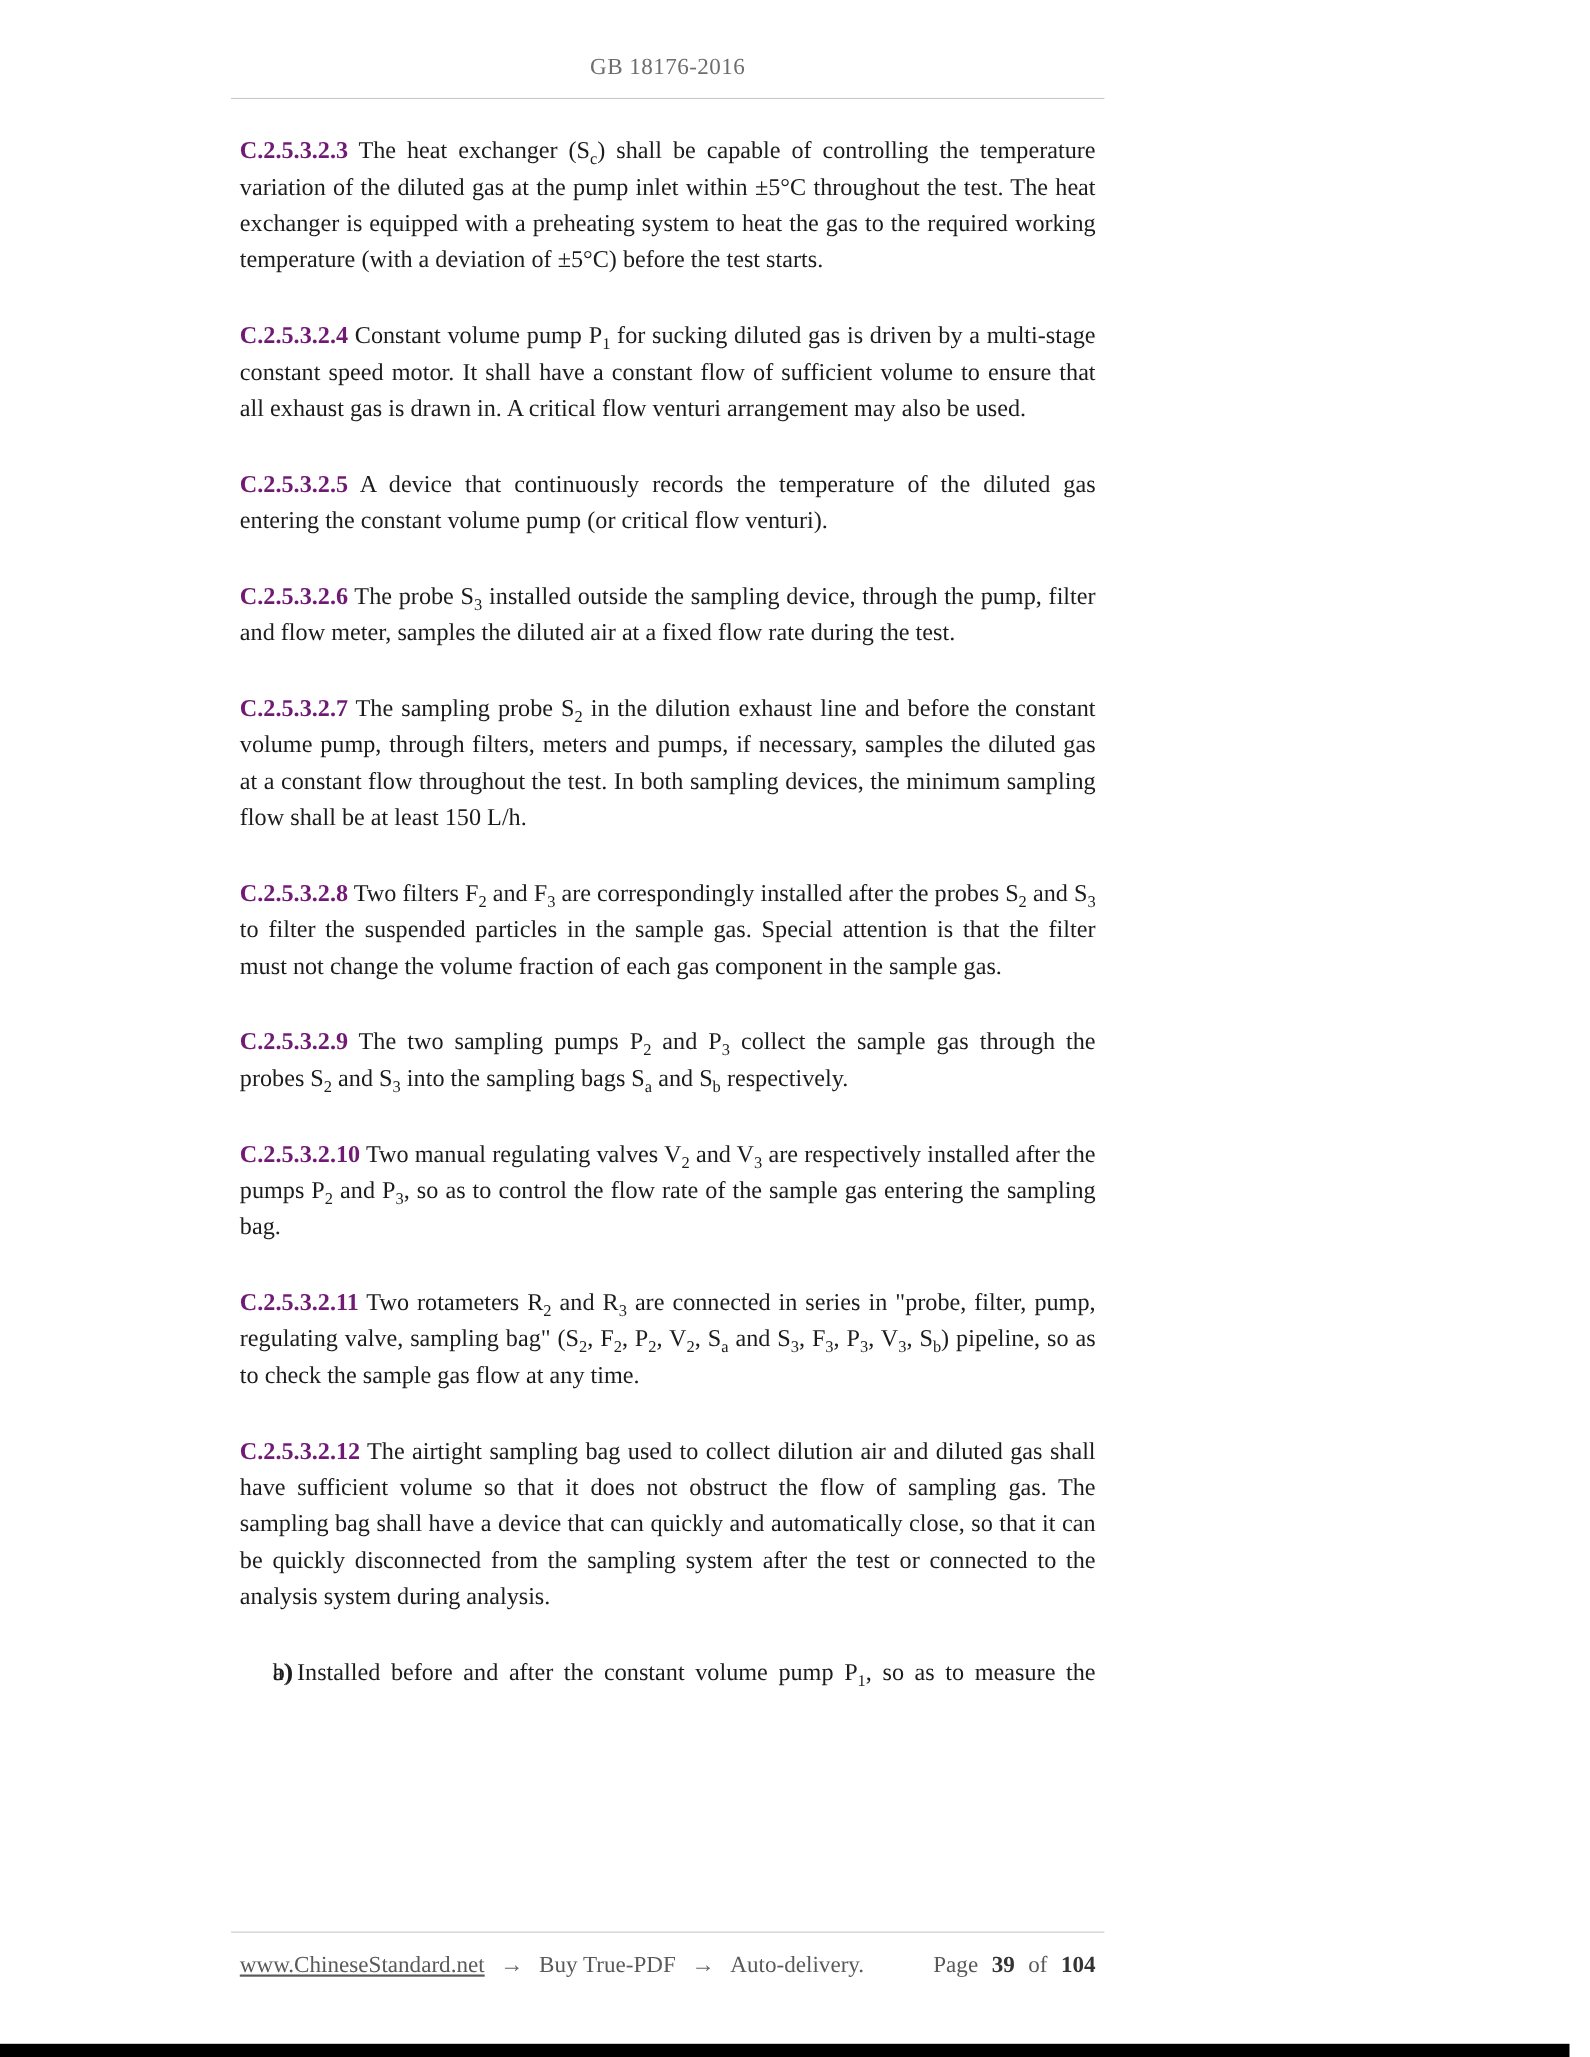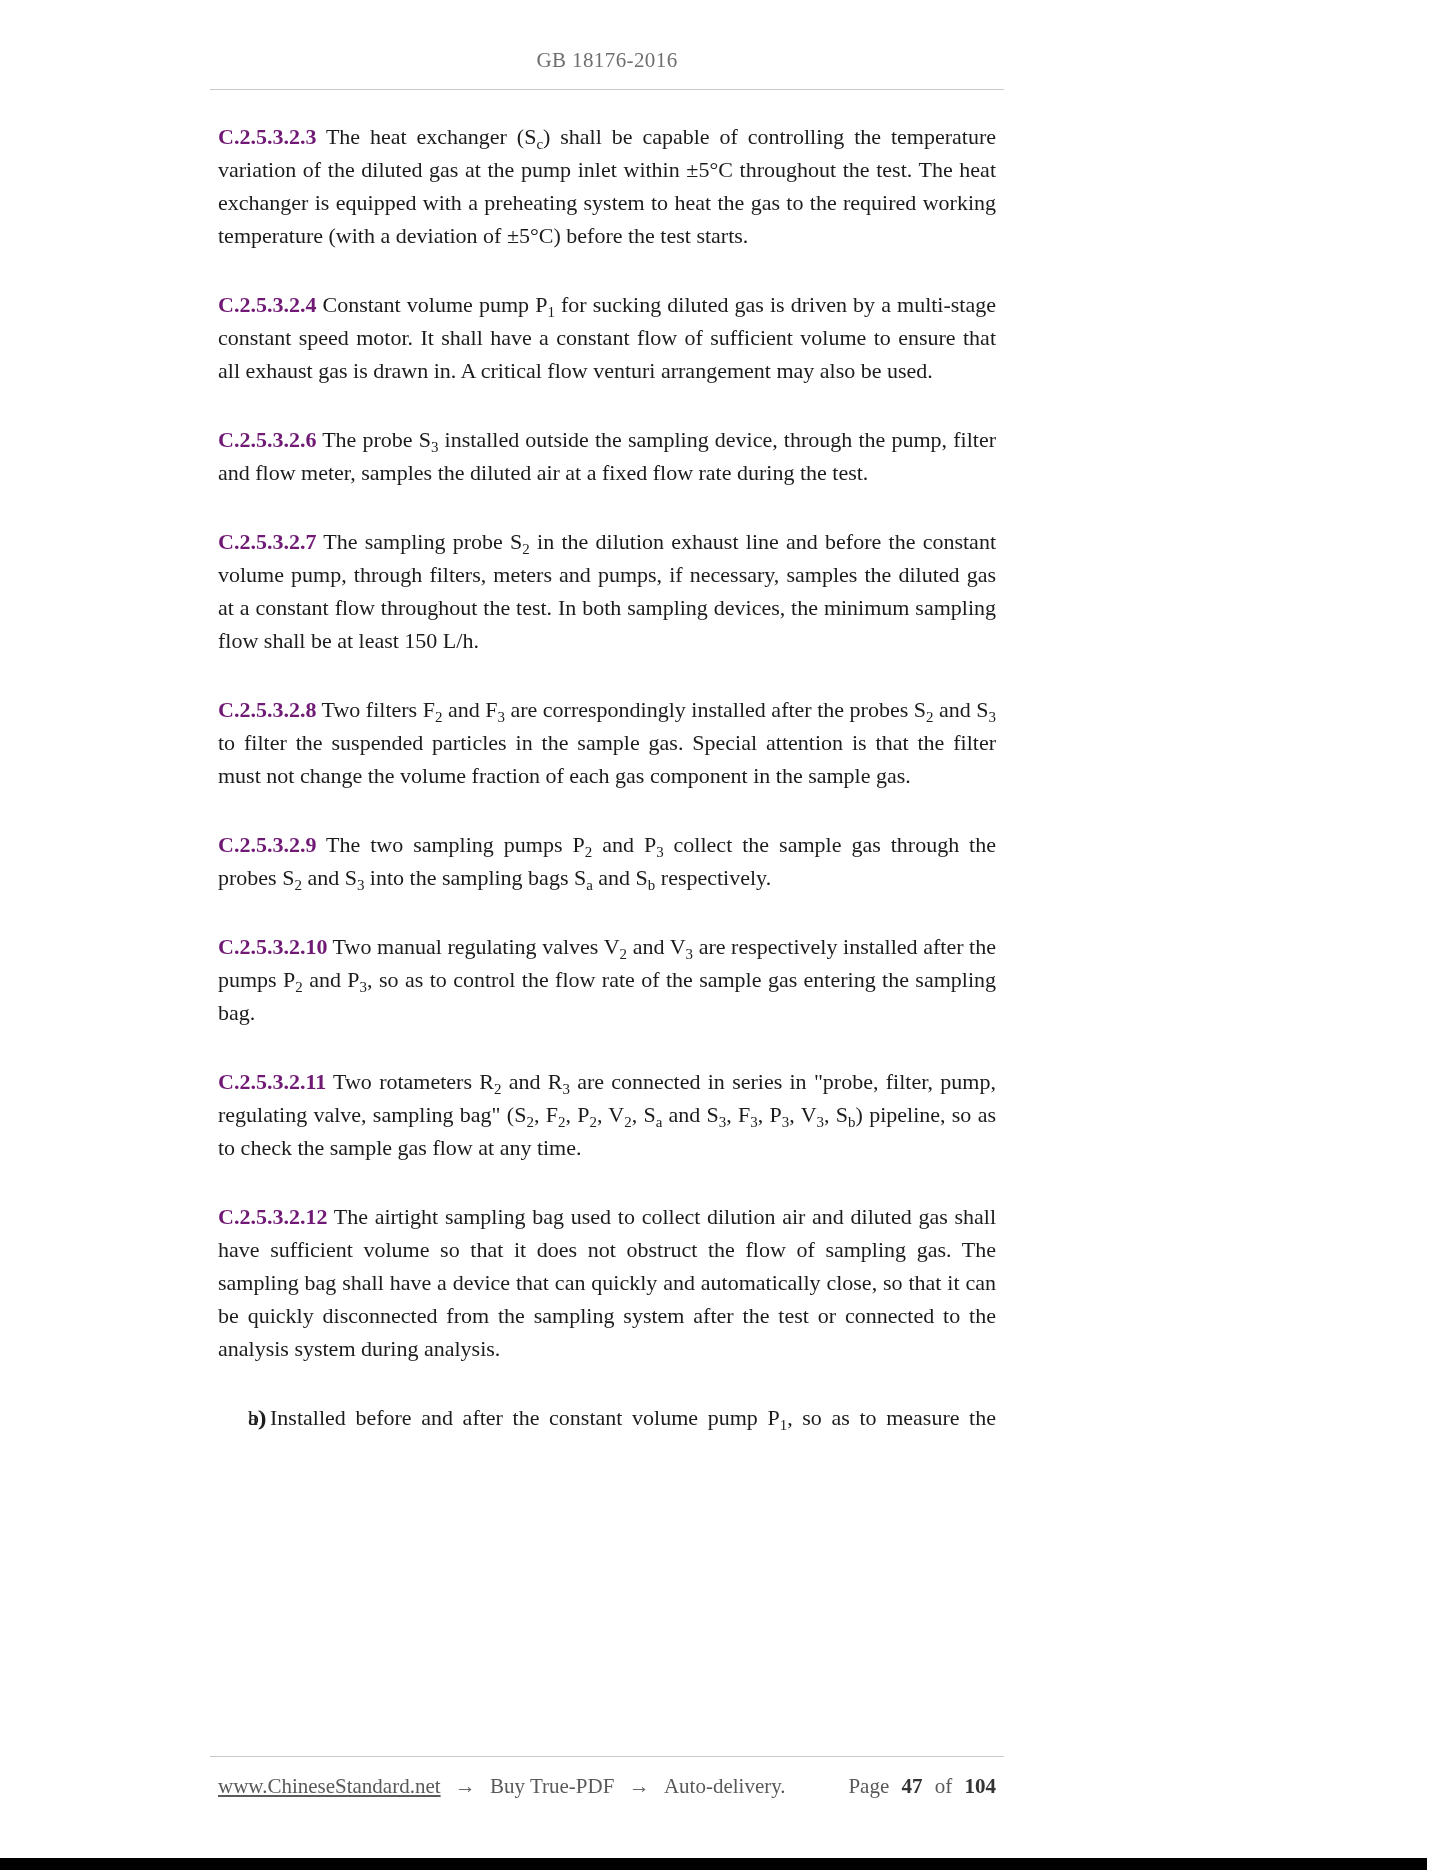--- a/index.html
+++ b/index.html
@@ -116,20 +116,21 @@
 
 <div class="page">
   <div class="content">
     <div class="header">
       <span>GB 18176-2016</span>
     </div>
     <div class="rule"></div>
     <div class="doc-body">
         <p class="para"><b class="clause">C.2.5.3.2.3</b> The heat exchanger (S<sub>c</sub>) shall be capable of controlling the temperature variation of the diluted gas at the pump inlet within ±5°C throughout the test. The heat exchanger is equipped with a preheating system to heat the gas to the required working temperature (with a deviation of ±5°C) before the test starts.</p>
         <p class="para"><b class="clause">C.2.5.3.2.4</b> Constant volume pump P<sub>1</sub> for sucking diluted gas is driven by a multi-stage constant speed motor. It shall have a constant flow of sufficient volume to ensure that all exhaust gas is drawn in. A critical flow venturi arrangement may also be used.</p>
+        <p class="para"><b class="clause">C.2.5.3.2.5</b> A device that continuously records the temperature of the diluted gas entering the constant volume pump (or critical flow venturi).</p>
         <p class="para"><b class="clause">C.2.5.3.2.6</b> The probe S<sub>3</sub> installed outside the sampling device, through the pump, filter and flow meter, samples the diluted air at a fixed flow rate during the test.</p>
         <p class="para"><b class="clause">C.2.5.3.2.7</b> The sampling probe S<sub>2</sub> in the dilution exhaust line and before the constant volume pump, through filters, meters and pumps, if necessary, samples the diluted gas at a constant flow throughout the test. In both sampling devices, the minimum sampling flow shall be at least 150 L/h.</p>
         <p class="para"><b class="clause">C.2.5.3.2.8</b> Two filters F<sub>2</sub> and F<sub>3</sub> are correspondingly installed after the probes S<sub>2</sub> and S<sub>3</sub> to filter the suspended particles in the sample gas. Special attention is that the filter must not change the volume fraction of each gas component in the sample gas.</p>
         <p class="para"><b class="clause">C.2.5.3.2.9</b> The two sampling pumps P<sub>2</sub> and P<sub>3</sub> collect the sample gas through the probes S<sub>2</sub> and S<sub>3</sub> into the sampling bags S<sub>a</sub> and S<sub>b</sub> respectively.</p>
         <p class="para"><b class="clause">C.2.5.3.2.10</b> Two manual regulating valves V<sub>2</sub> and V<sub>3</sub> are respectively installed after the pumps P<sub>2</sub> and P<sub>3</sub>, so as to control the flow rate of the sample gas entering the sampling bag.</p>
         <p class="para"><b class="clause">C.2.5.3.2.11</b> Two rotameters R<sub>2</sub> and R<sub>3</sub> are connected in series in "probe, filter, pump, regulating valve, sampling bag" (S<sub>2</sub>, F<sub>2</sub>, P<sub>2</sub>, V<sub>2</sub>, S<sub>a</sub> and S<sub>3</sub>, F<sub>3</sub>, P<sub>3</sub>, V<sub>3</sub>, S<sub>b</sub>) pipeline, so as to check the sample gas flow at any time.</p>
         <p class="para"><b class="clause">C.2.5.3.2.12</b> The airtight sampling bag used to collect dilution air and diluted gas shall have sufficient volume so that it does not obstruct the flow of sampling gas. The sampling bag shall have a device that can quickly and automatically close, so that it can be quickly disconnected from the sampling system after the test or connected to the analysis system during analysis.</p>
         <div class="list-item"><span class="marker">a)</span></div>
         <div class="list-item"><span class="marker">b)</span><span class="item-text">Installed before and after the constant volume pump P<sub>1</sub>, so as to measure the</span></div>
       </div>
@@ -140,20 +141,20 @@
   <div class="footer">
     <div class="footer-left">
       <a href="#" class="site-link">www.ChineseStandard.net</a>
       <span class="arrow">→</span>
       <span>Buy True-PDF</span>
       <span class="arrow">→</span>
       <span>Auto-delivery.</span>
     </div>
     <div class="footer-right">
       <span>Page</span>
-      <b>47</b>
+      <b>39</b>
       <span>of</span>
       <b>104</b>
     </div>
   </div>
 
   <div class="bottom-bar"></div>
 </div>
 
 </body></html>

